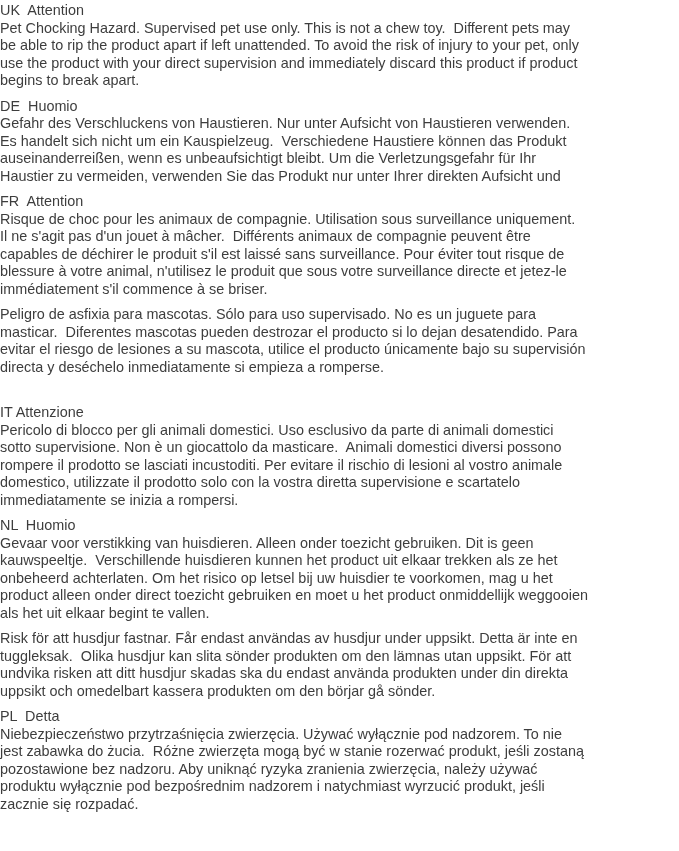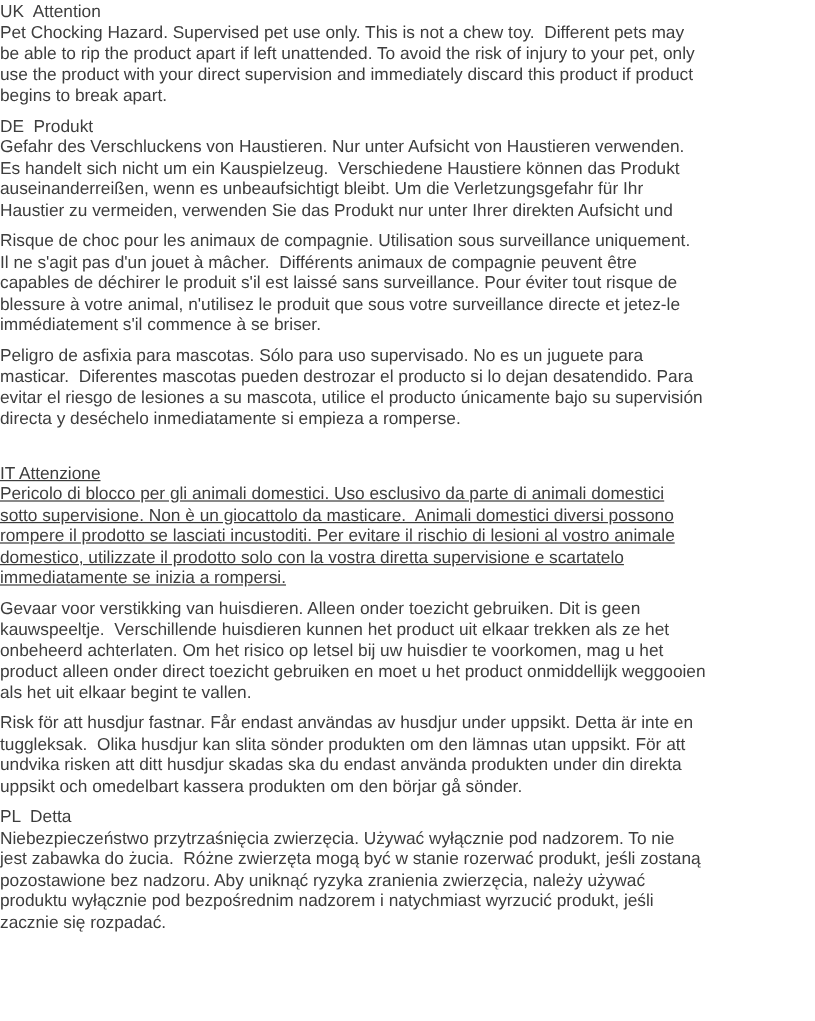--- a/index.html
+++ b/index.html
@@ -25,45 +25,45 @@
   .lang-section .body {
     margin: 0;
     font-size: 14.4px;
     line-height: 17.5px;
     font-weight: 400;
     letter-spacing: 0;
     white-space: pre;
   }
   .gap-before {
     margin-top: 28px;
-    text-decoration: underline;
   }
 </style>
 </head>
 <body>
 
 <div class="doc">
 
   <section class="lang-section">
     <h2 class="heading">UK  Attention</h2>
     <p class="body">Pet Chocking Hazard. Supervised pet use only. This is not a chew toy.  Different pets may
 be able to rip the product apart if left unattended. To avoid the risk of injury to your pet, only
 use the product with your direct supervision and immediately discard this product if product
 begins to break apart.</p>
   </section>
 
   <section class="lang-section">
-    <h2 class="heading">DE  Produkt</h2>
+    <h2 class="heading">DE  Huomio</h2>
     <p class="body">Gefahr des Verschluckens von Haustieren. Nur unter Aufsicht von Haustieren verwenden.
 Es handelt sich nicht um ein Kauspielzeug.  Verschiedene Haustiere können das Produkt
 auseinanderreißen, wenn es unbeaufsichtigt bleibt. Um die Verletzungsgefahr für Ihr
 Haustier zu vermeiden, verwenden Sie das Produkt nur unter Ihrer direkten Aufsicht und</p>
   </section>
 
   <section class="lang-section">
+    <h2 class="heading">FR  Attention</h2>
     <p class="body">Risque de choc pour les animaux de compagnie. Utilisation sous surveillance uniquement.
 Il ne s'agit pas d'un jouet à mâcher.  Différents animaux de compagnie peuvent être
 capables de déchirer le produit s'il est laissé sans surveillance. Pour éviter tout risque de
 blessure à votre animal, n'utilisez le produit que sous votre surveillance directe et jetez-le
 immédiatement s'il commence à se briser.</p>
   </section>
 
   <section class="lang-section">
     <p class="body">Peligro de asfixia para mascotas. Sólo para uso supervisado. No es un juguete para
 masticar.  Diferentes mascotas pueden destrozar el producto si lo dejan desatendido. Para
@@ -74,20 +74,21 @@
   <section class="lang-section gap-before">
     <h2 class="heading">IT Attenzione</h2>
     <p class="body">Pericolo di blocco per gli animali domestici. Uso esclusivo da parte di animali domestici
 sotto supervisione. Non è un giocattolo da masticare.  Animali domestici diversi possono
 rompere il prodotto se lasciati incustoditi. Per evitare il rischio di lesioni al vostro animale
 domestico, utilizzate il prodotto solo con la vostra diretta supervisione e scartatelo
 immediatamente se inizia a rompersi.</p>
   </section>
 
   <section class="lang-section">
+    <h2 class="heading">NL  Huomio</h2>
     <p class="body">Gevaar voor verstikking van huisdieren. Alleen onder toezicht gebruiken. Dit is geen
 kauwspeeltje.  Verschillende huisdieren kunnen het product uit elkaar trekken als ze het
 onbeheerd achterlaten. Om het risico op letsel bij uw huisdier te voorkomen, mag u het
 product alleen onder direct toezicht gebruiken en moet u het product onmiddellijk weggooien
 als het uit elkaar begint te vallen.</p>
   </section>
 
   <section class="lang-section">
     <p class="body">Risk för att husdjur fastnar. Får endast användas av husdjur under uppsikt. Detta är inte en
 tuggleksak.  Olika husdjur kan slita sönder produkten om den lämnas utan uppsikt. För att

